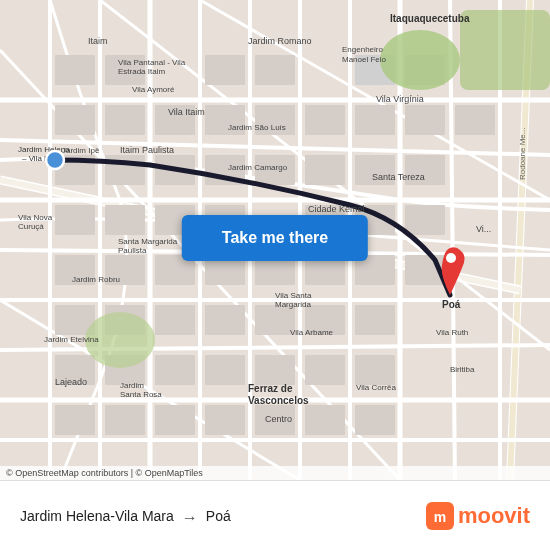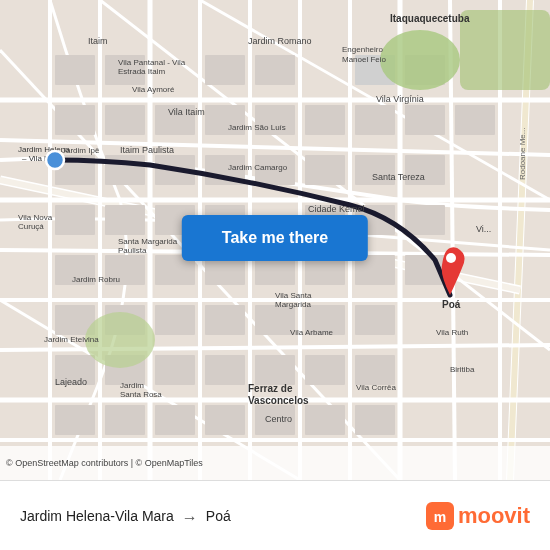--- a/index.html
+++ b/index.html
@@ -55,21 +55,21 @@
 
     
     .attribution {
       position: absolute;
       bottom: 0;
       left: 0;
       right: 0;
       background: rgba(255,255,255,0.8);
       font-size: 9px;
       color: #444;
-      padding: 12px 6px;
+      padding: 2px 6px;
       z-index: 5;
     }
 
     
     #footer-bar {
       position: absolute;
       bottom: 0;
       left: 0;
       width: 550px;
       height: 70px;

